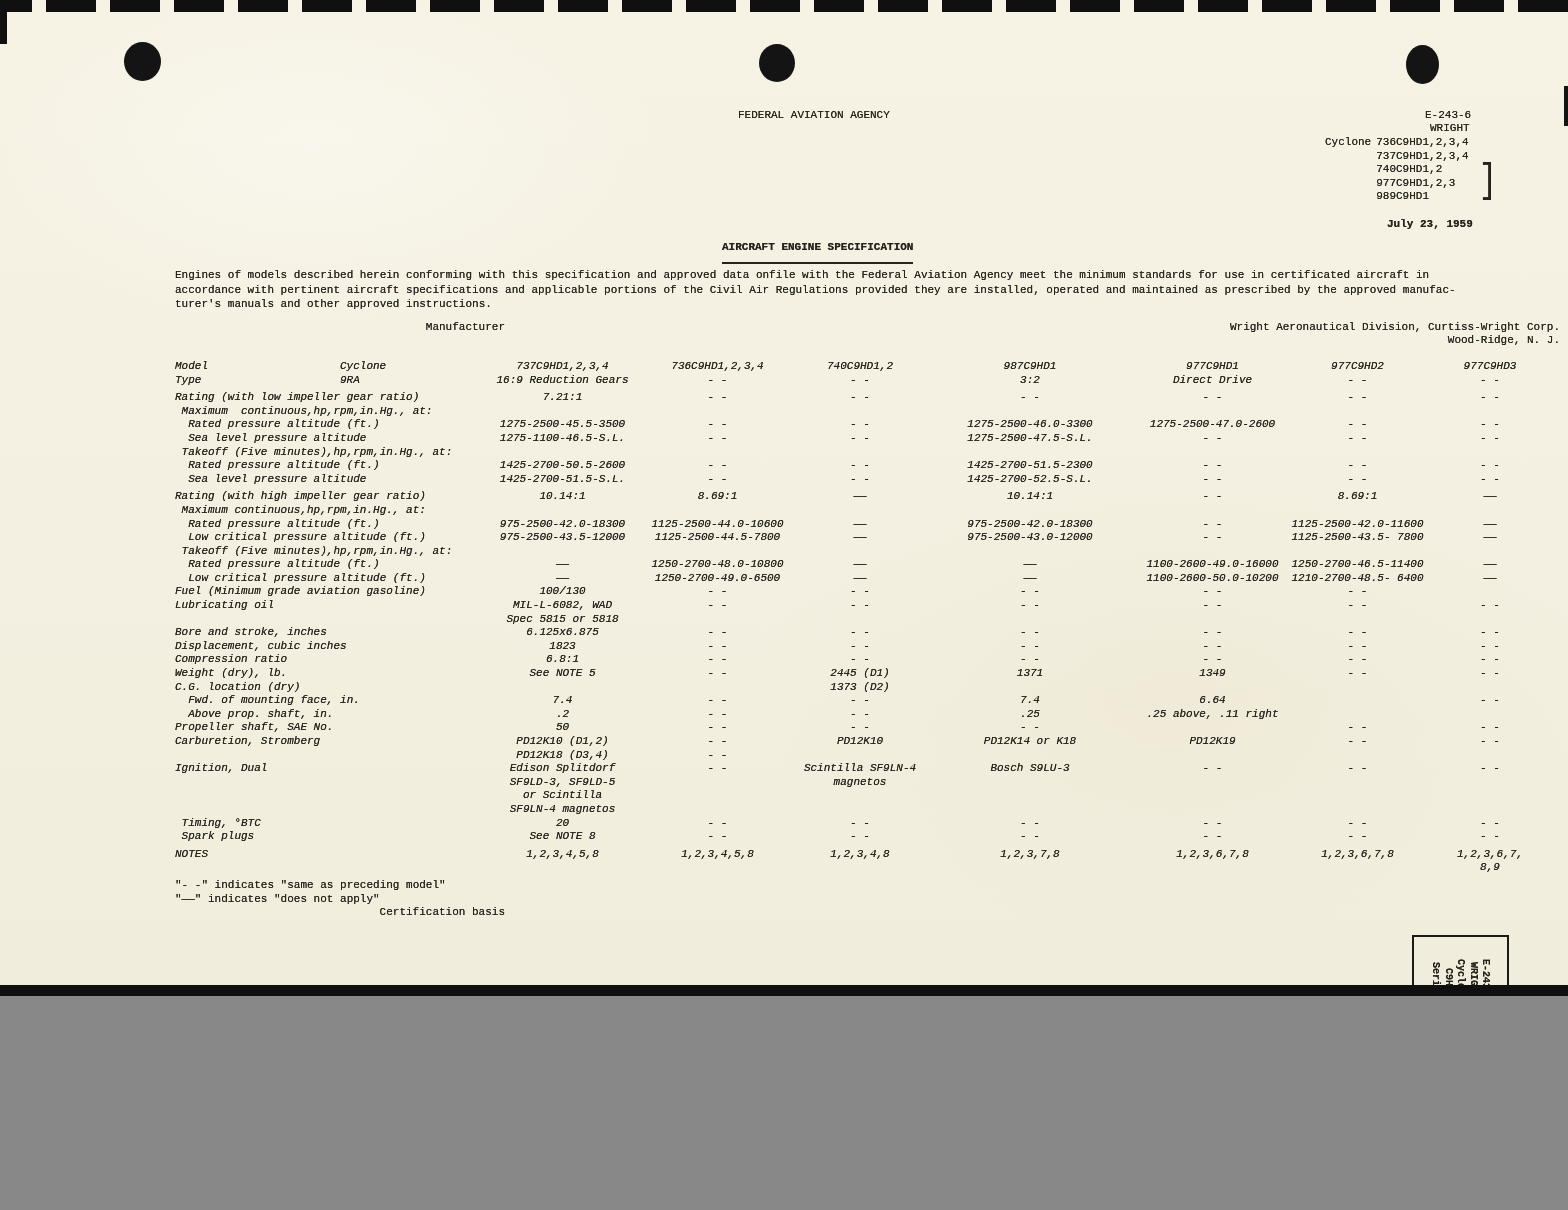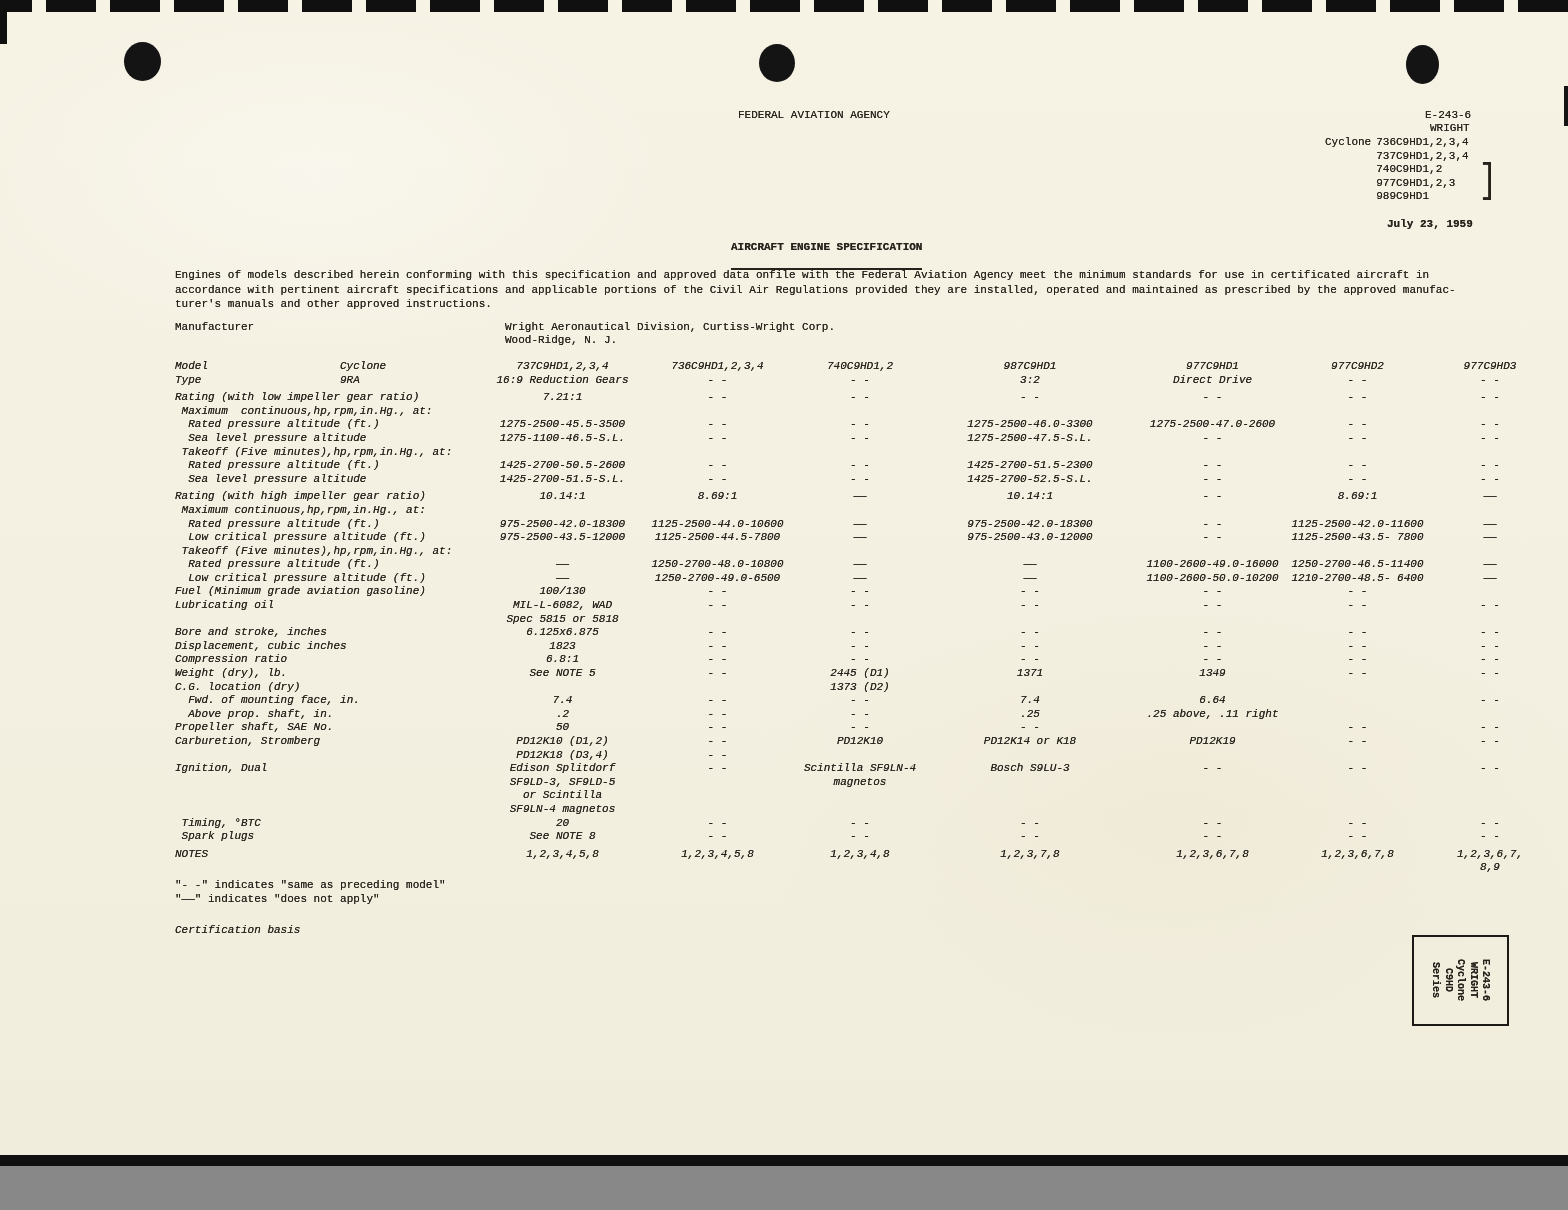--- a/index.html
+++ b/index.html
@@ -1,17 +1,17 @@
 <!DOCTYPE html>
 <html><head>
 <meta charset="utf-8">
 <style>
   html,body{margin:0;padding:0;background:#888;}
   .page{
-    position:relative; width:1568px; height:1166px; overflow:hidden;
+    position:relative; width:1568px; height:996px; overflow:hidden;
     background:
       radial-gradient(ellipse 600px 300px at 20% 15%, rgba(255,255,255,.35), transparent 60%),
       radial-gradient(ellipse 700px 400px at 75% 70%, rgba(230,222,195,.25), transparent 60%),
       linear-gradient(180deg,#f6f2e4 0%,#f4f0e1 55%,#f1eddc 100%);
     font-family:"Liberation Mono","DejaVu Sans Mono",monospace;
     font-size:11px; line-height:13.6px; color:#26231c;
     text-shadow:0 0 .4px rgba(38,35,28,.85);
   }
   .abs{position:absolute;}
   
@@ -27,36 +27,36 @@
   .hole3{left:1406px;top:45px;width:33px;height:39px;}
   
   .agency{left:738px;top:109px;}
   .docnum{left:1425px;top:109px;}
   .maker{left:1430px;top:122px;}
   .engine-block{left:1325px;top:136px;display:flex;}
   .engine-family{margin-right:5px;}
   .engine-models span{display:block;}
   .bracket{left:1479px;top:161px;font-size:30px;line-height:30px;transform:scaleY(1.35);transform-origin:top;}
   .date{left:1387px;top:218px;font-weight:bold;}
-  .title{left:722px;top:241px;border-bottom:2px solid #26231c;padding-bottom:13px;font-weight:bold;margin-left:9px;}
+  .title{left:722px;top:241px;border-bottom:2px solid #26231c;padding-bottom:7px;font-weight:bold;}
   
   .flow{position:absolute;left:175px;top:268px;width:1385px;}
   .intro{white-space:pre;line-height:14.6px;}
-  .kv{display:grid;grid-template-columns:330px auto;margin-top:0;}
+  .kv{display:grid;grid-template-columns:330px auto;margin-top:0;text-align:right;}
   .kv .v{white-space:pre;}
   .manu{margin-top:9px;}
   .spec-table{margin-top:12px;}
   .trow{display:grid;grid-template-columns:305px 165px 145px 140px 200px 165px 125px 140px;min-height:13.6px;align-items:start;font-style:italic;}
   .trow.gap{margin-top:4px;}
   .lbl{white-space:pre;position:relative;}
   .sub{position:absolute;left:165px;top:0;}
   .cell{white-space:pre;text-align:center;display:flex;justify-content:center;}
   .footnotes{margin-top:4px;}
   .footnotes div{line-height:13.6px;}
-  .cert{margin-top:18px;font-style:italic;}
+  .cert{}
   
   .stamp{left:1412px;top:935px;width:93px;height:87px;border:2px solid #1c1a15;
     display:flex;align-items:center;justify-content:center;}
   .stamp-inner{transform:rotate(90deg);text-align:center;font-size:10px;line-height:12.4px;font-weight:bold;}
 </style>
 </head>
 <body>
 
 <div class="page">
 

